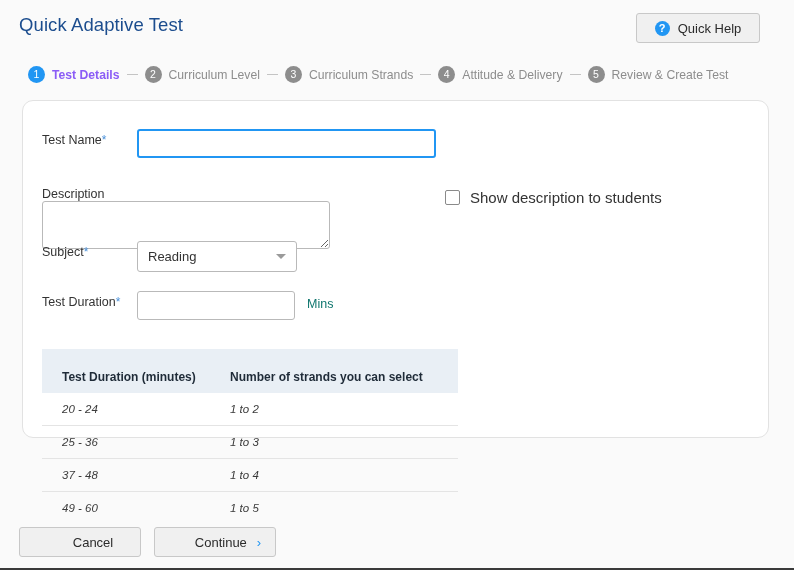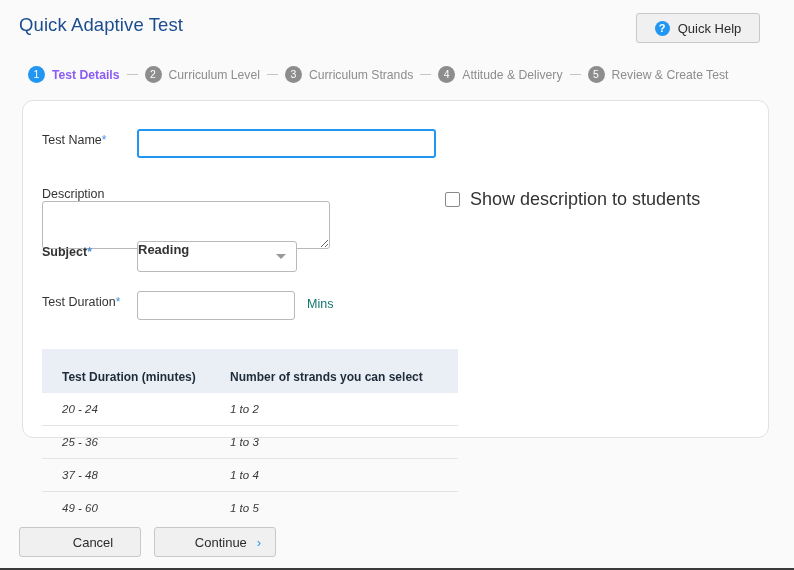--- a/index.html
+++ b/index.html
@@ -97,21 +97,21 @@
     font-size: 12.5px;
     color: #333;
     width: 95px;
     text-align: left;
     padding-top: 4px;
   }
   .req { color: #4a90d9; font-size: 12px; }
 
   .row-name  { left: 19px; top: 28px; }
   .row-desc  { left: 19px; top: 82px; flex-direction: column; }
-  .row-subj  { left: 19px; top: 140px; font-weight: bold; }
+  .row-subj  { left: 19px; top: 140px; }
   .row-dur   { left: 19px; top: 190px; }
 
   .input-text {
     width: 299px; height: 29px;
     border: 2px solid #2196f3;
     border-radius: 3px;
     padding: 0 8px;
     font-size: 13px;
     font-family: "Liberation Sans", sans-serif;
     outline: none;
@@ -144,20 +144,22 @@
   }
   .select-wrap { position: relative; width: 160px; height: 31px; }
   .select-box {
     width: 160px; height: 31px;
     border: 1px solid #b9b9b9;
     border-radius: 3px;
     background: #fff;
     font-size: 13px;
     color: #333;
     display: flex;
+    align-items: center;
+    padding-left: 10px;
     cursor: pointer;
   }
   .caret {
     position: absolute;
     right: 11px; top: 13px;
     width: 0; height: 0;
     border-left: 5px solid transparent;
     border-right: 5px solid transparent;
     border-top: 5px solid #9a9a9a;
   }
@@ -176,21 +178,21 @@
     gap: 10px;
   }
   .checkbox {
     width: 15px; height: 15px;
     border: 1px solid #8a8a8a;
     border-radius: 2px;
     background: #fff;
     cursor: pointer;
     flex: none;
   }
-  .checkbox-label { font-size: 18px; color: #333; }
+  .checkbox-label { font-size: 15px; color: #333; }
 
   
   .info-table {
     position: absolute;
     left: 19px; top: 248px;
     width: 416px;
     border-collapse: collapse;
   }
   .info-table thead th {
     background: #e9eff5;

